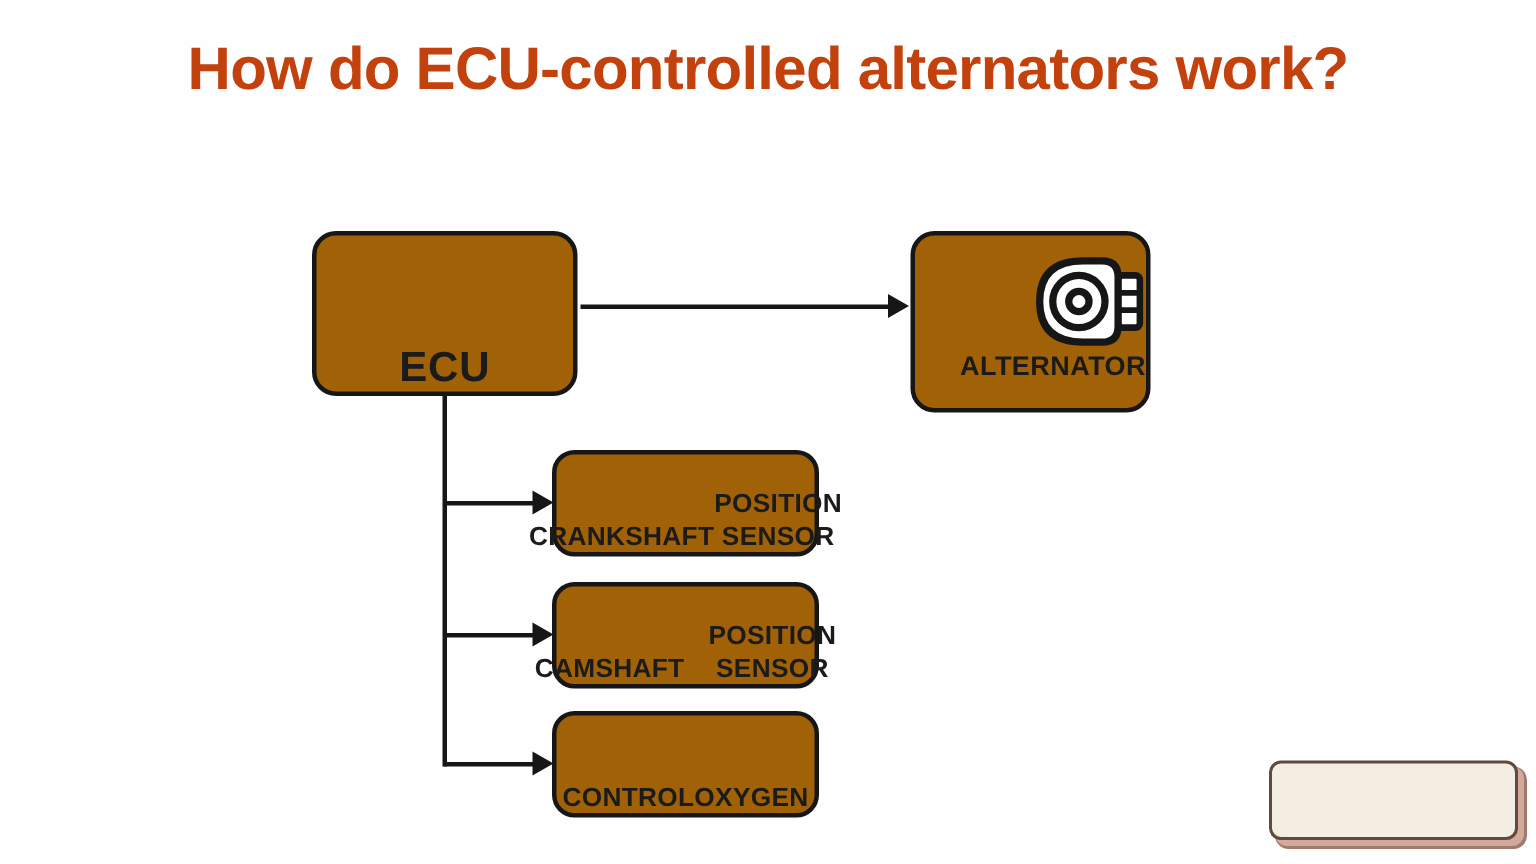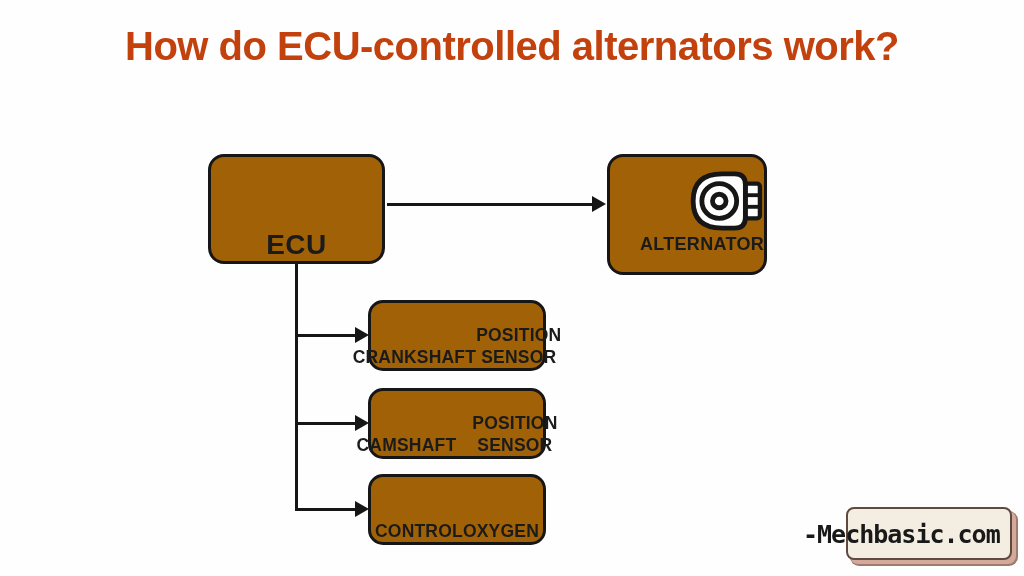--- a/index.html
+++ b/index.html
@@ -185,15 +185,14 @@
   <div class="box sensor sensor-2">
     <span>CAMSHAFT</span>
     <span>POSITION SENSOR</span>
   </div>
   <div class="box sensor sensor-3">
     <span>CONTROL</span>
     <span>OXYGEN</span>
   </div>
 
   <div class="wm-badge"></div>
-  <div class="wm-text">-Mechbasic.com</div>
 
 </div>
 
 </body></html>

